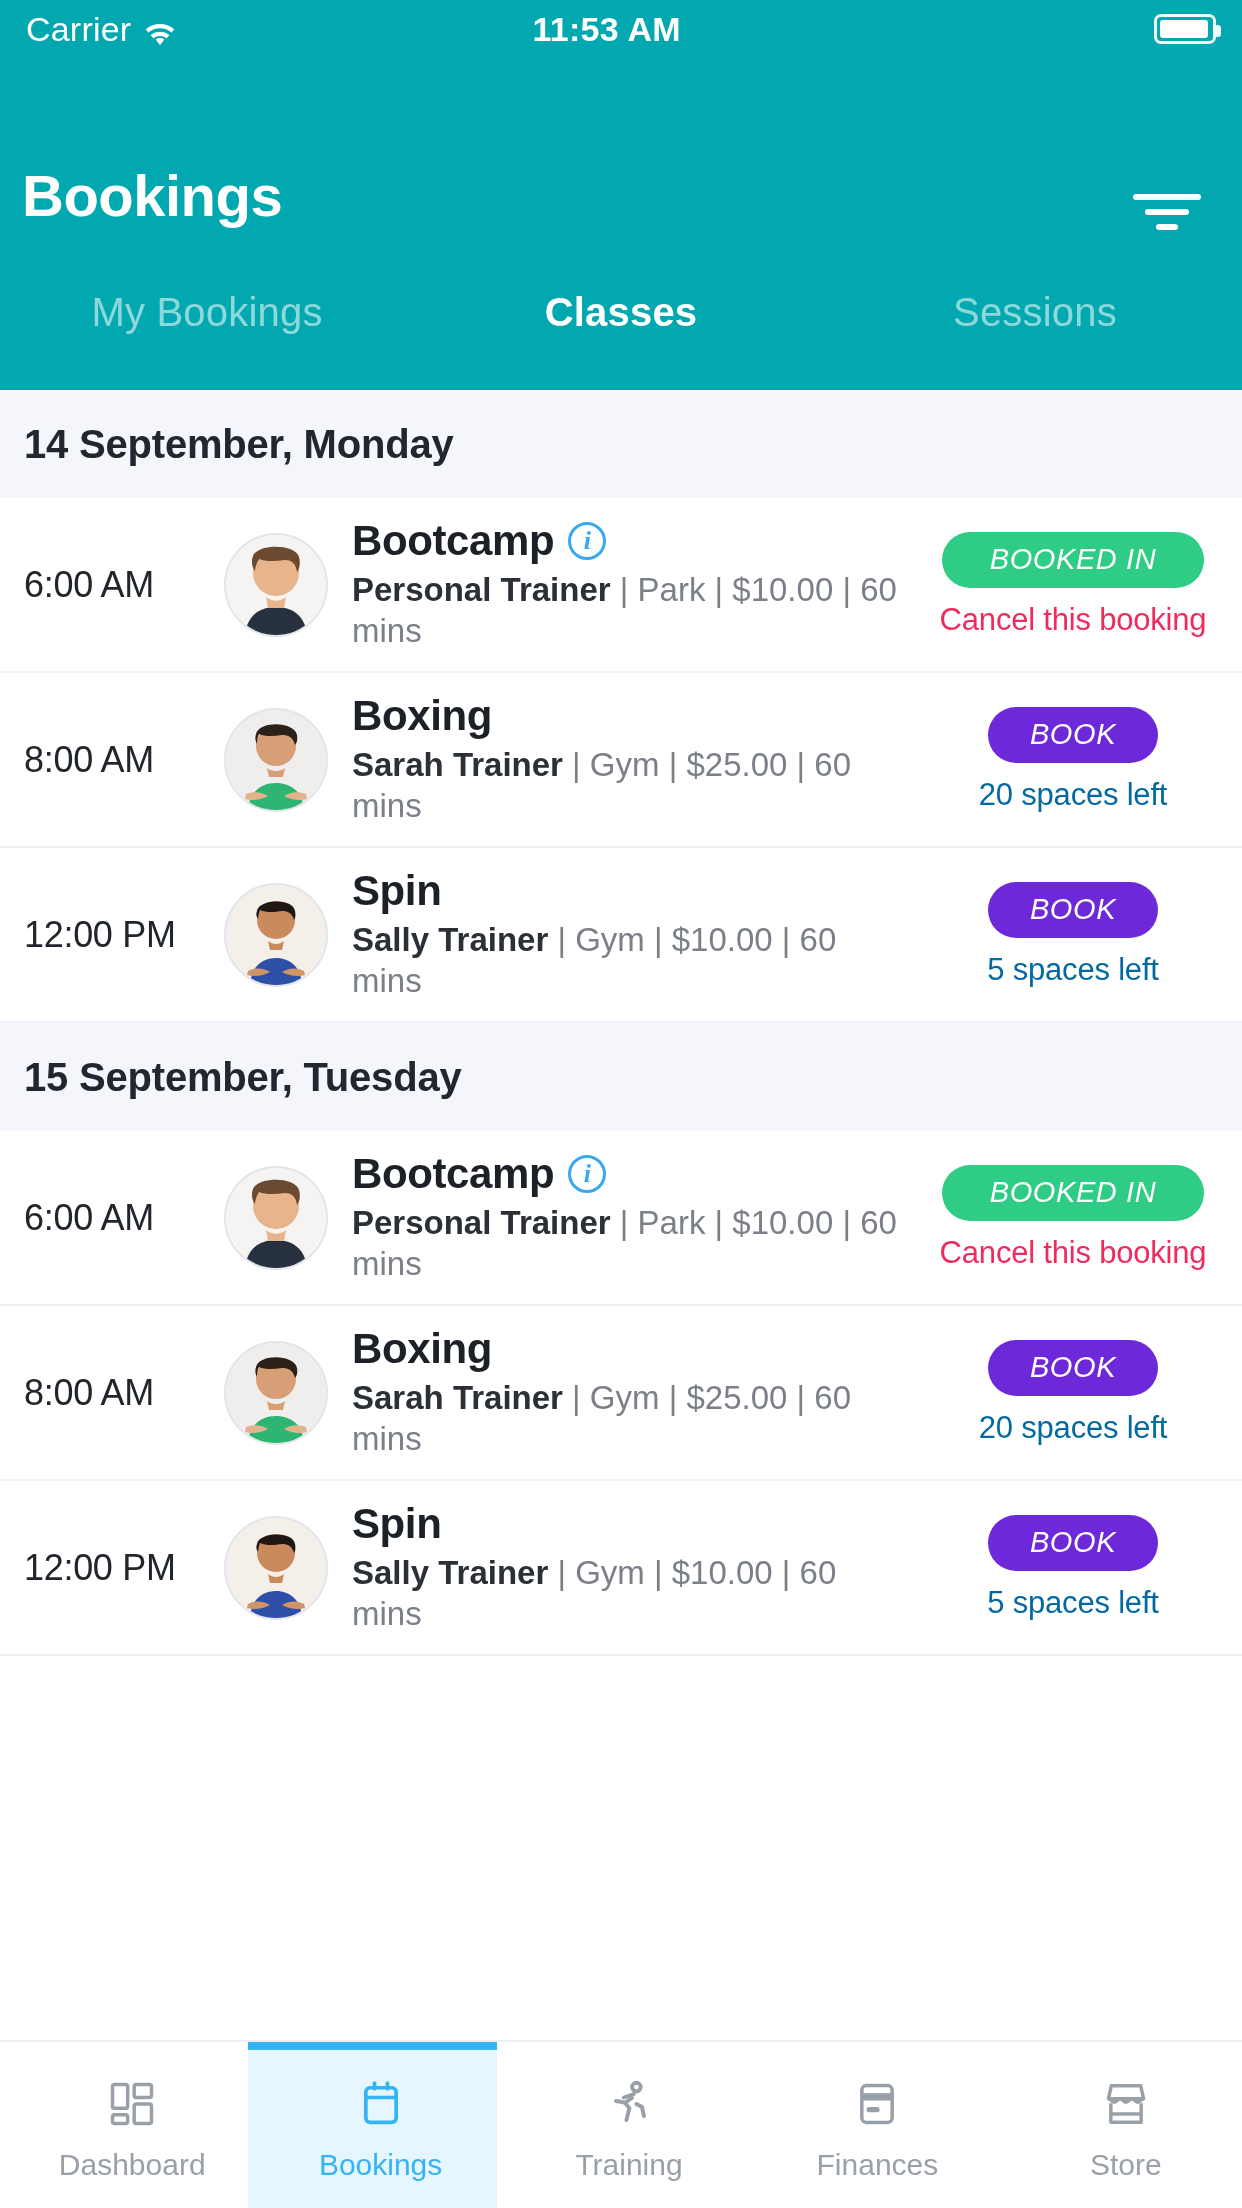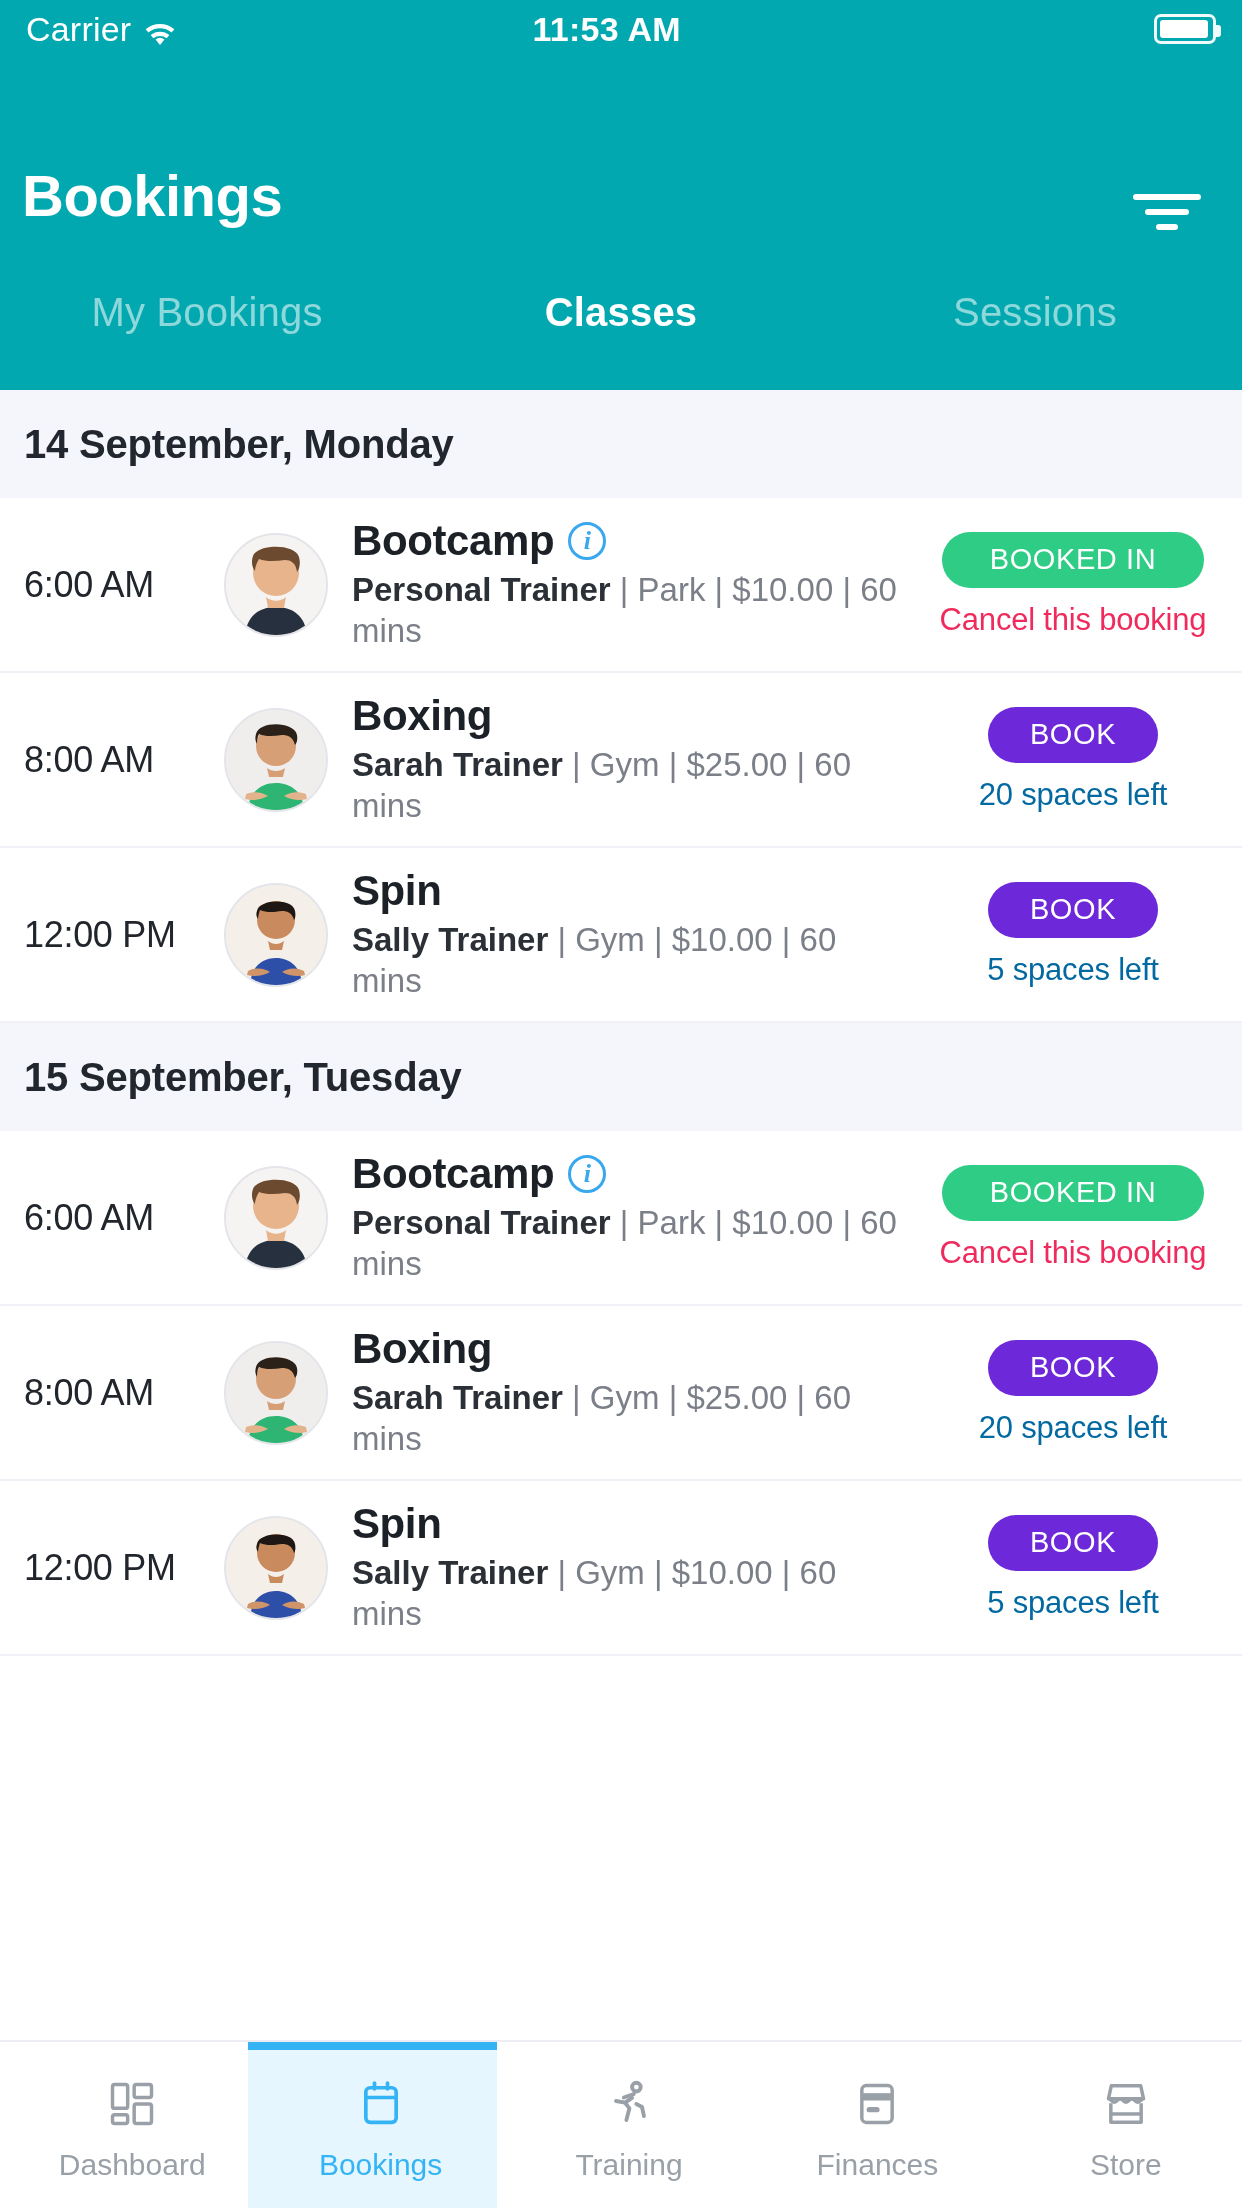--- a/index.html
+++ b/index.html
@@ -96,21 +96,21 @@
   }
   .rowsub .lead { color:#2b2f36; font-weight:700; }
 
   .rowaction {
     width:290px; flex:0 0 290px;
     display:flex; flex-direction:column; align-items:center; gap:14px;
   }
   .pill {
     border-radius:38px; color:#fff; text-align:center;
     font-size:29px; letter-spacing:0.6px; cursor:pointer;
-    display:flex; align-items:center; justify-content:center;
+    display:flex; align-items:center; justify-content:center;font-style:italic;
   }
   .pill.booked { background:#2ecc84; width:262px; height:56px; }
   .pill.book   { background:#6d28d9; width:170px; height:56px; }
   .cancel-link { color:#ef2b5e; font-size:31px; cursor:pointer; letter-spacing:-0.2px; }
   .spaces { color:#0369a1; font-size:31px; letter-spacing:-0.2px; }
 
   
   .tabbar {
     flex:0 0 168px; display:flex; background:#ffffff;
     border-top:2px solid #eceef3;

